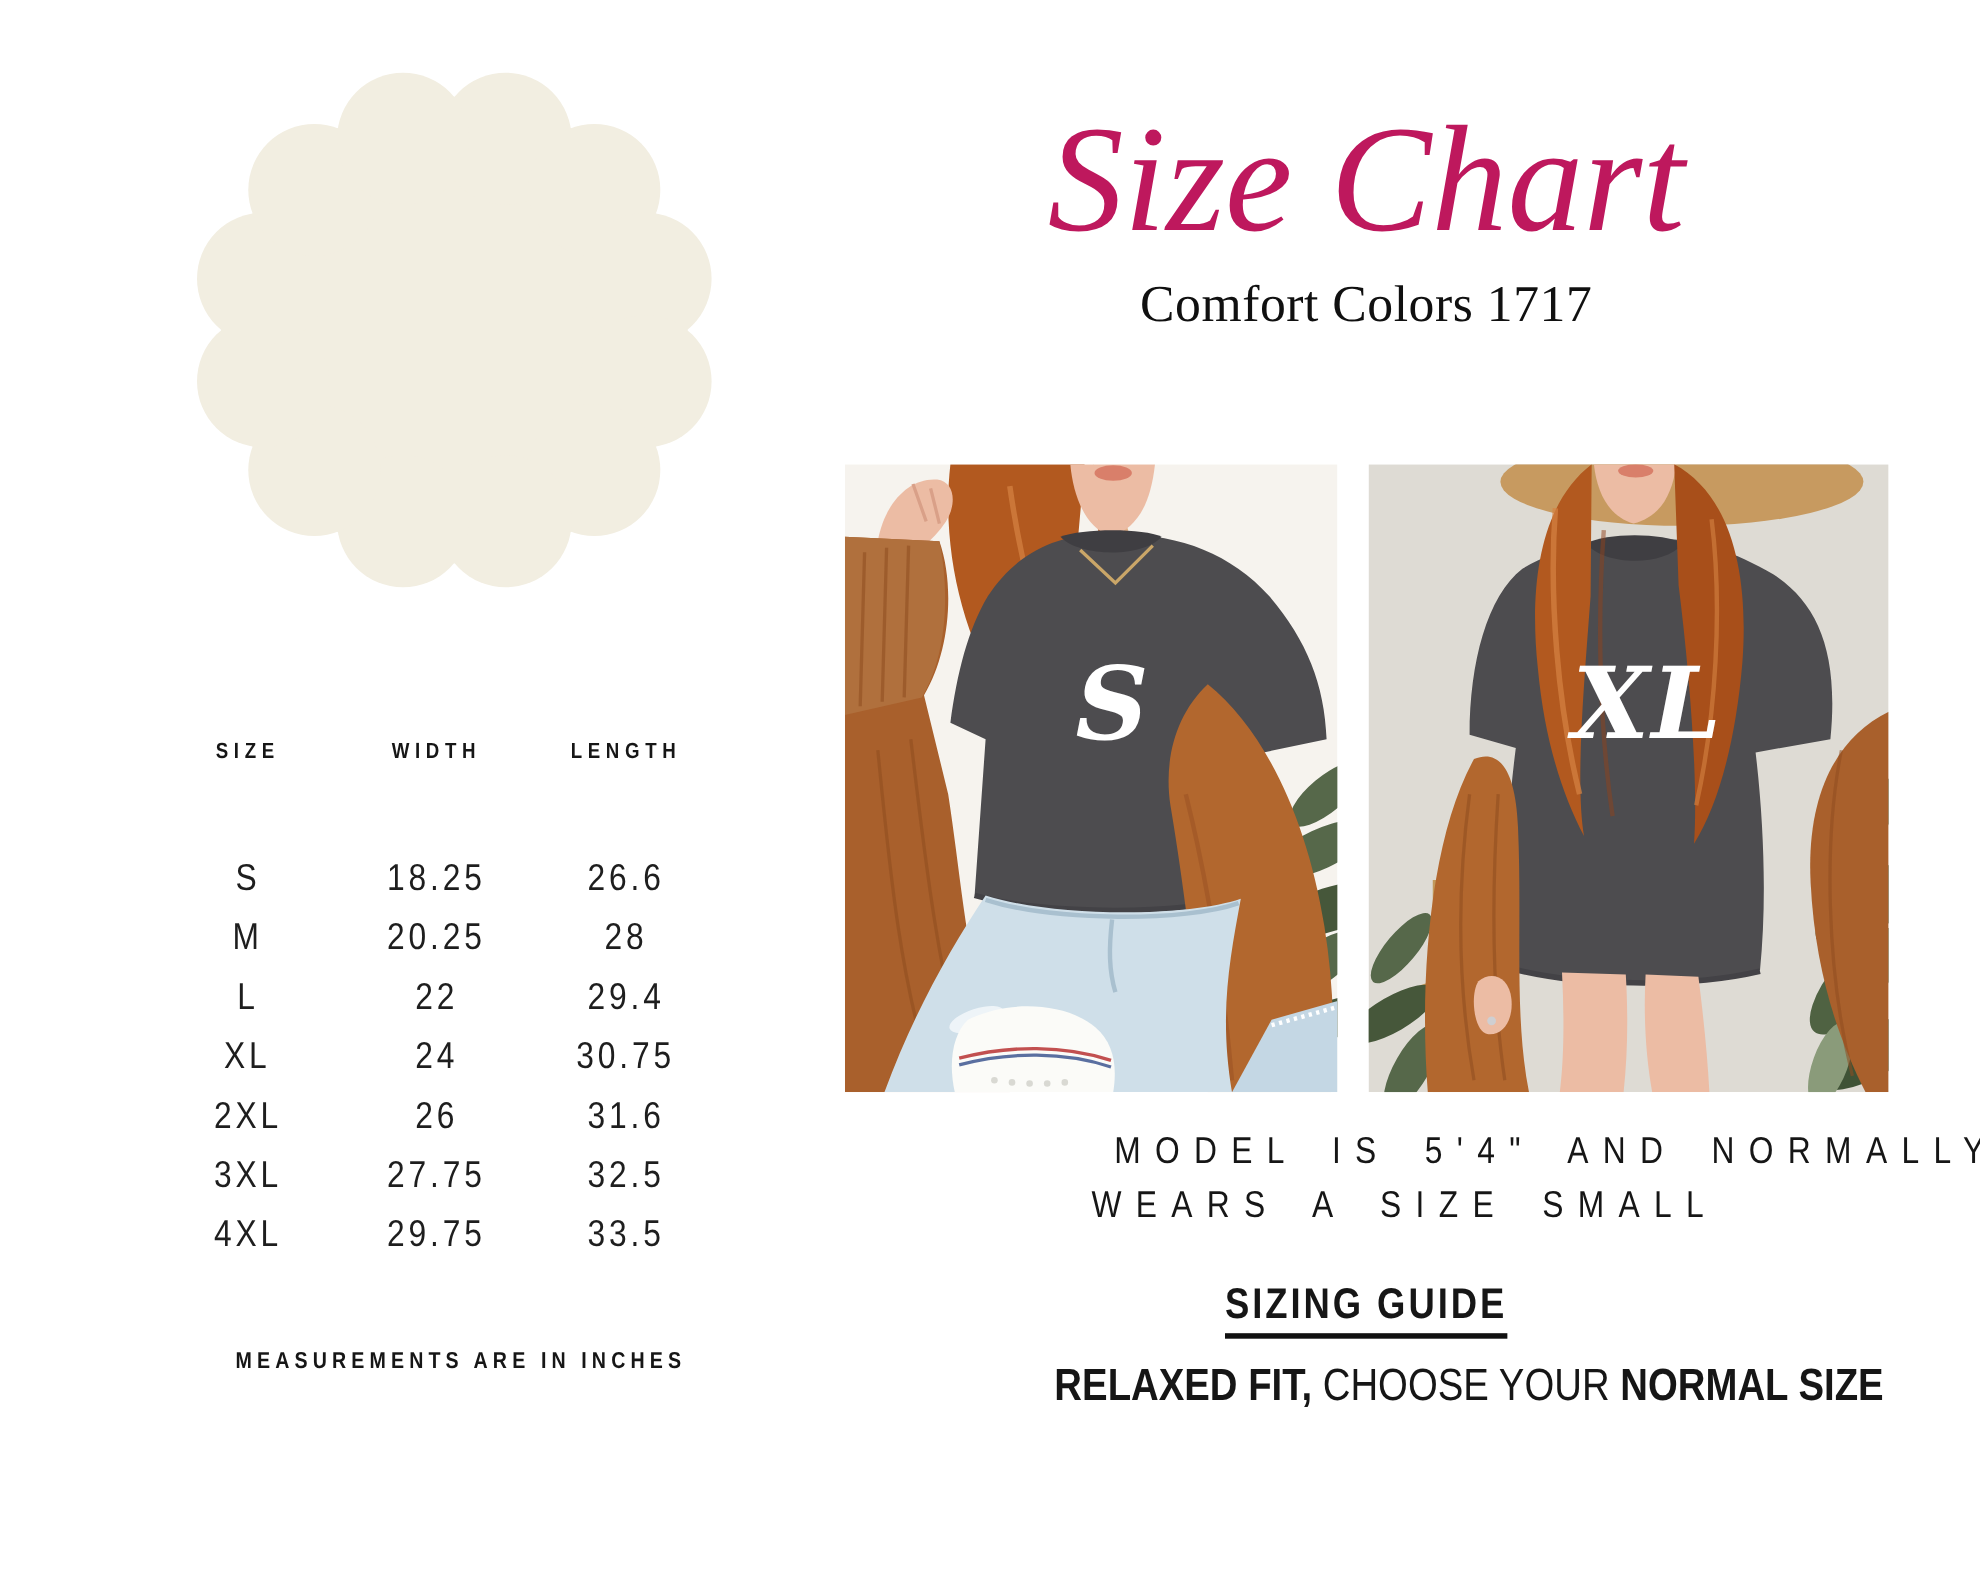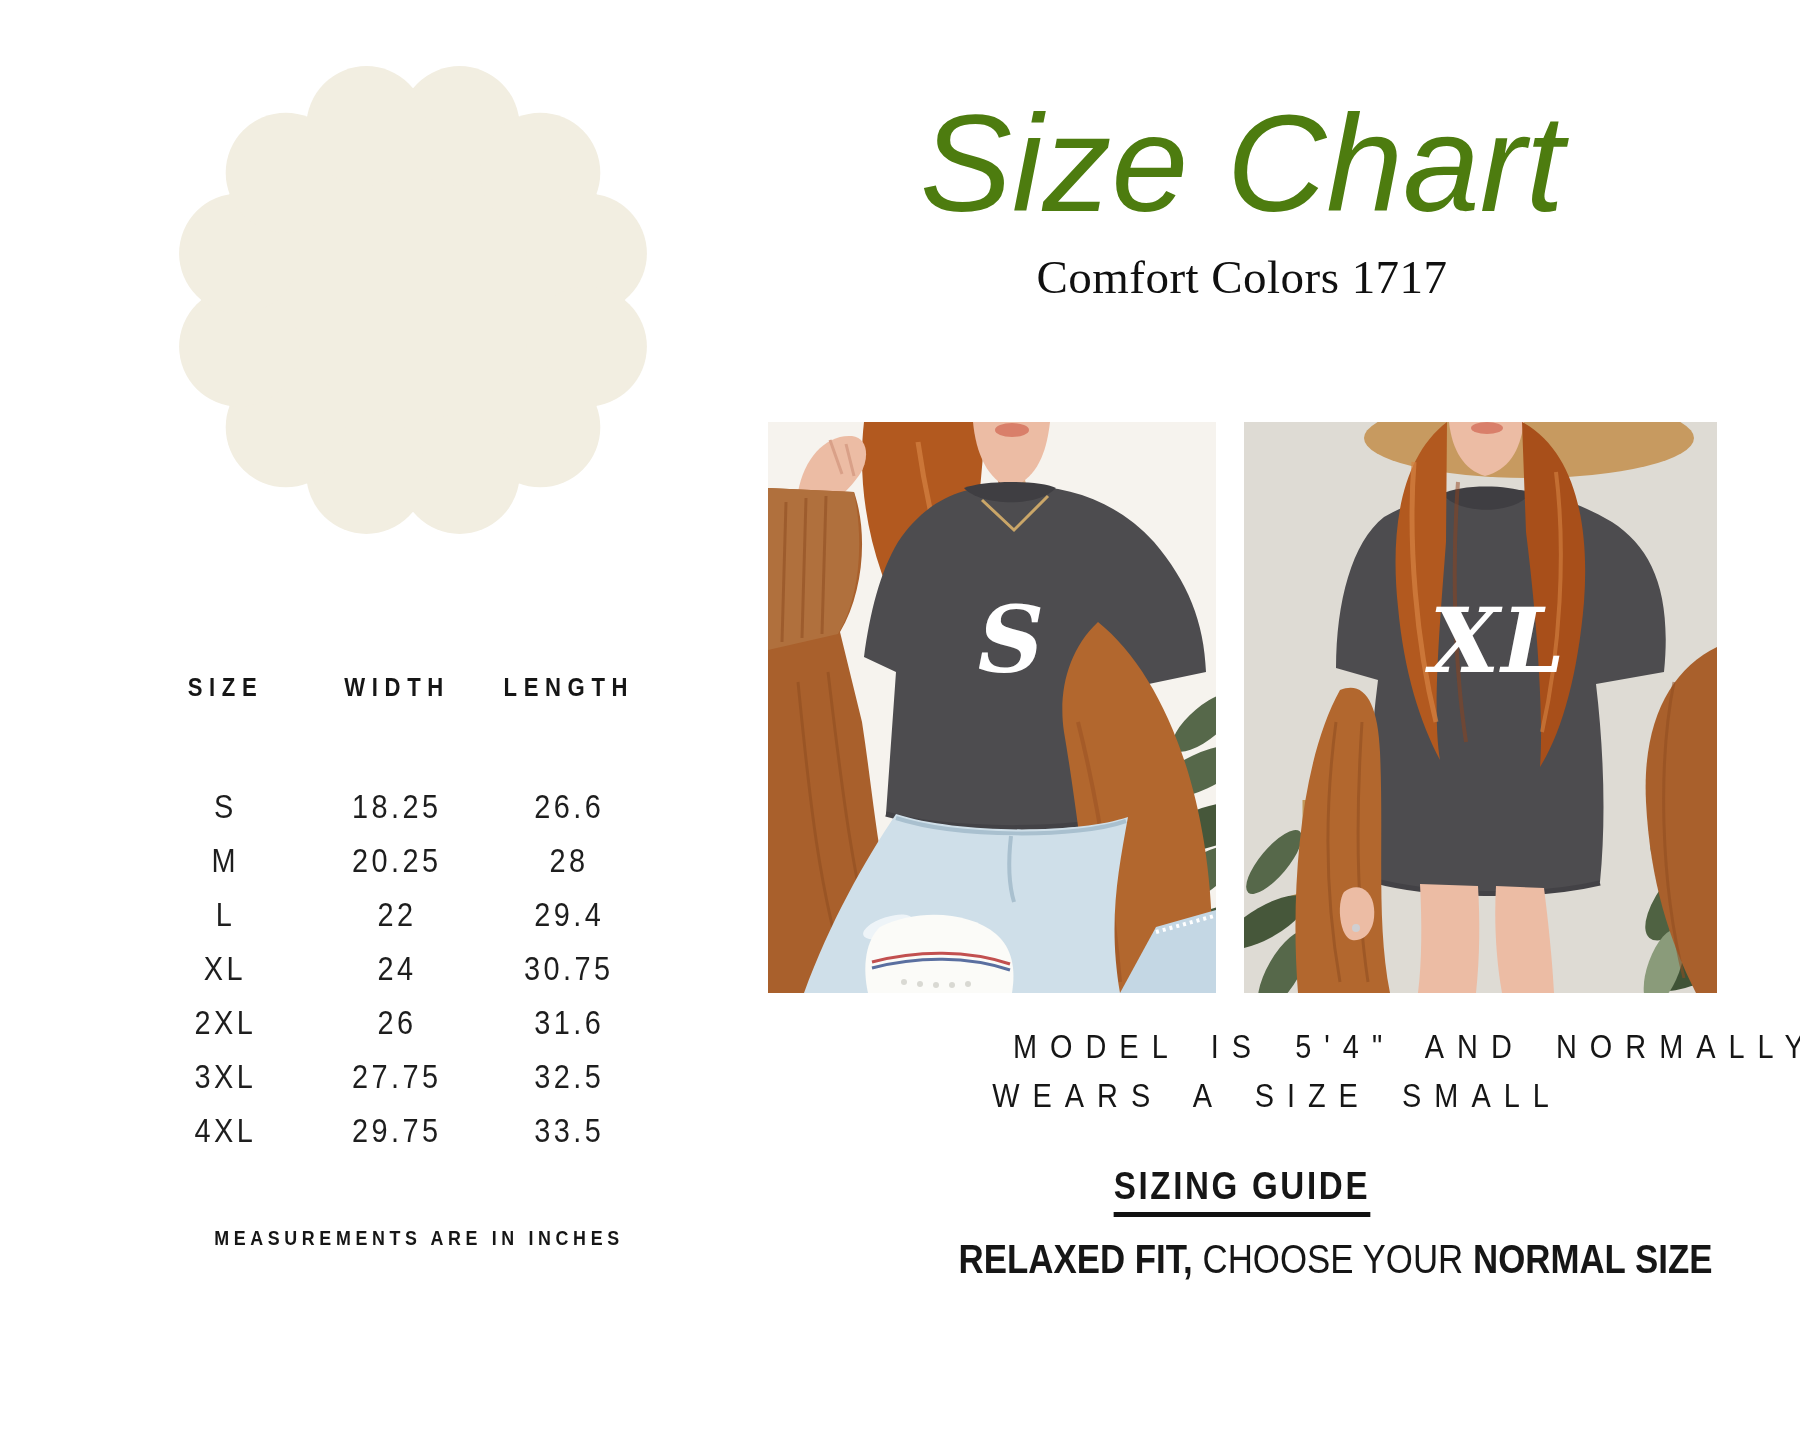--- a/index.html
+++ b/index.html
@@ -8,32 +8,32 @@
     font-family:"Liberation Sans", sans-serif;color:#161616;
   }
   .condense{display:inline-block;transform:scaleX(0.85);transform-origin:50% 50%;white-space:nowrap;}
 
   
   .badge{position:absolute;left:173px;top:60px;width:480px;height:480px;}
 
   
   .table-block{position:absolute;left:139px;top:672px;width:516px;}
   .trow{display:grid;grid-template-columns:172px 172px 172px;align-items:center;}
-  .thead .cell{font-size:26px;font-weight:700;letter-spacing:0.30em;}
+  .thead .cell{font-size:20px;font-weight:700;letter-spacing:0.30em;}
   .tbody{margin-top:76px;}
   .tbody .trow{height:54px;}
   .tbody .cell{font-size:34px;font-weight:400;letter-spacing:0.12em;color:#1e1e1e;}
   .cell{text-align:center;}
   .footnote{position:absolute;left:99px;top:1226px;width:640px;text-align:center;
     font-size:21px;font-weight:700;letter-spacing:0.26em;}
 
   
   .title-block{position:absolute;left:892px;top:70px;width:700px;text-align:center;}
-  .title-script{font-family:Liberation Sans, sans-serif;font-style:italic;font-size:138px;
-    line-height:1.35;font-weight:400;color:#4d7c0f;}
+  .title-script{font-family:Liberation Serif, serif;font-style:italic;font-size:138px;
+    line-height:1.35;font-weight:400;color:#be185d;}
   .title-sub{font-family:"Liberation Serif", serif;font-size:47px;letter-spacing:0.01em;
     margin-top:-6px;color:#101010;}
 
   
   .photo{position:absolute;top:422px;height:571px;margin:0;overflow:hidden;}
   .photo svg{position:absolute;left:0;top:0;}
   .photo-left{left:768px;width:448px;}
   .photo-right{left:1244px;width:473px;}
   .shirt-letter{position:absolute;transform:translate(-50%,-50%);
     font-family:"DejaVu Serif", serif;font-style:italic;font-weight:700;

